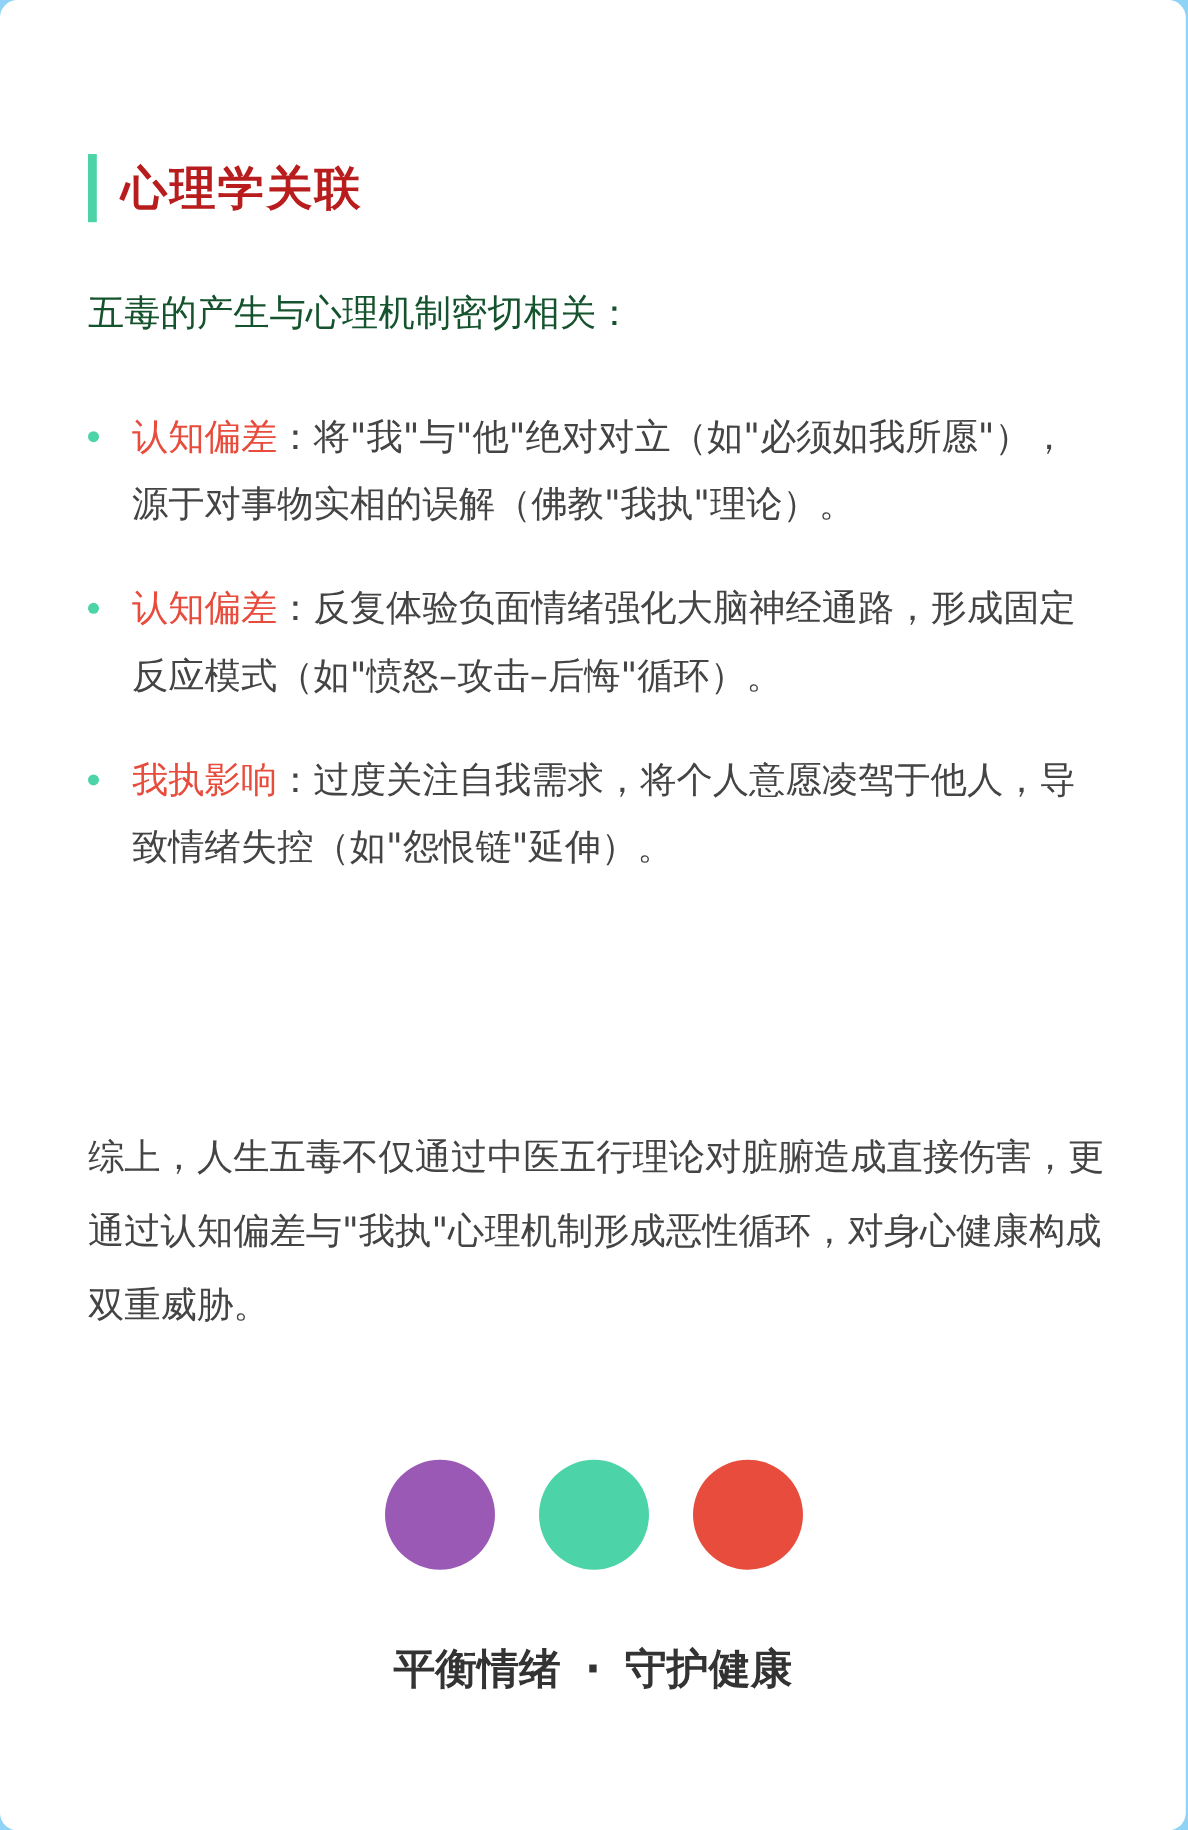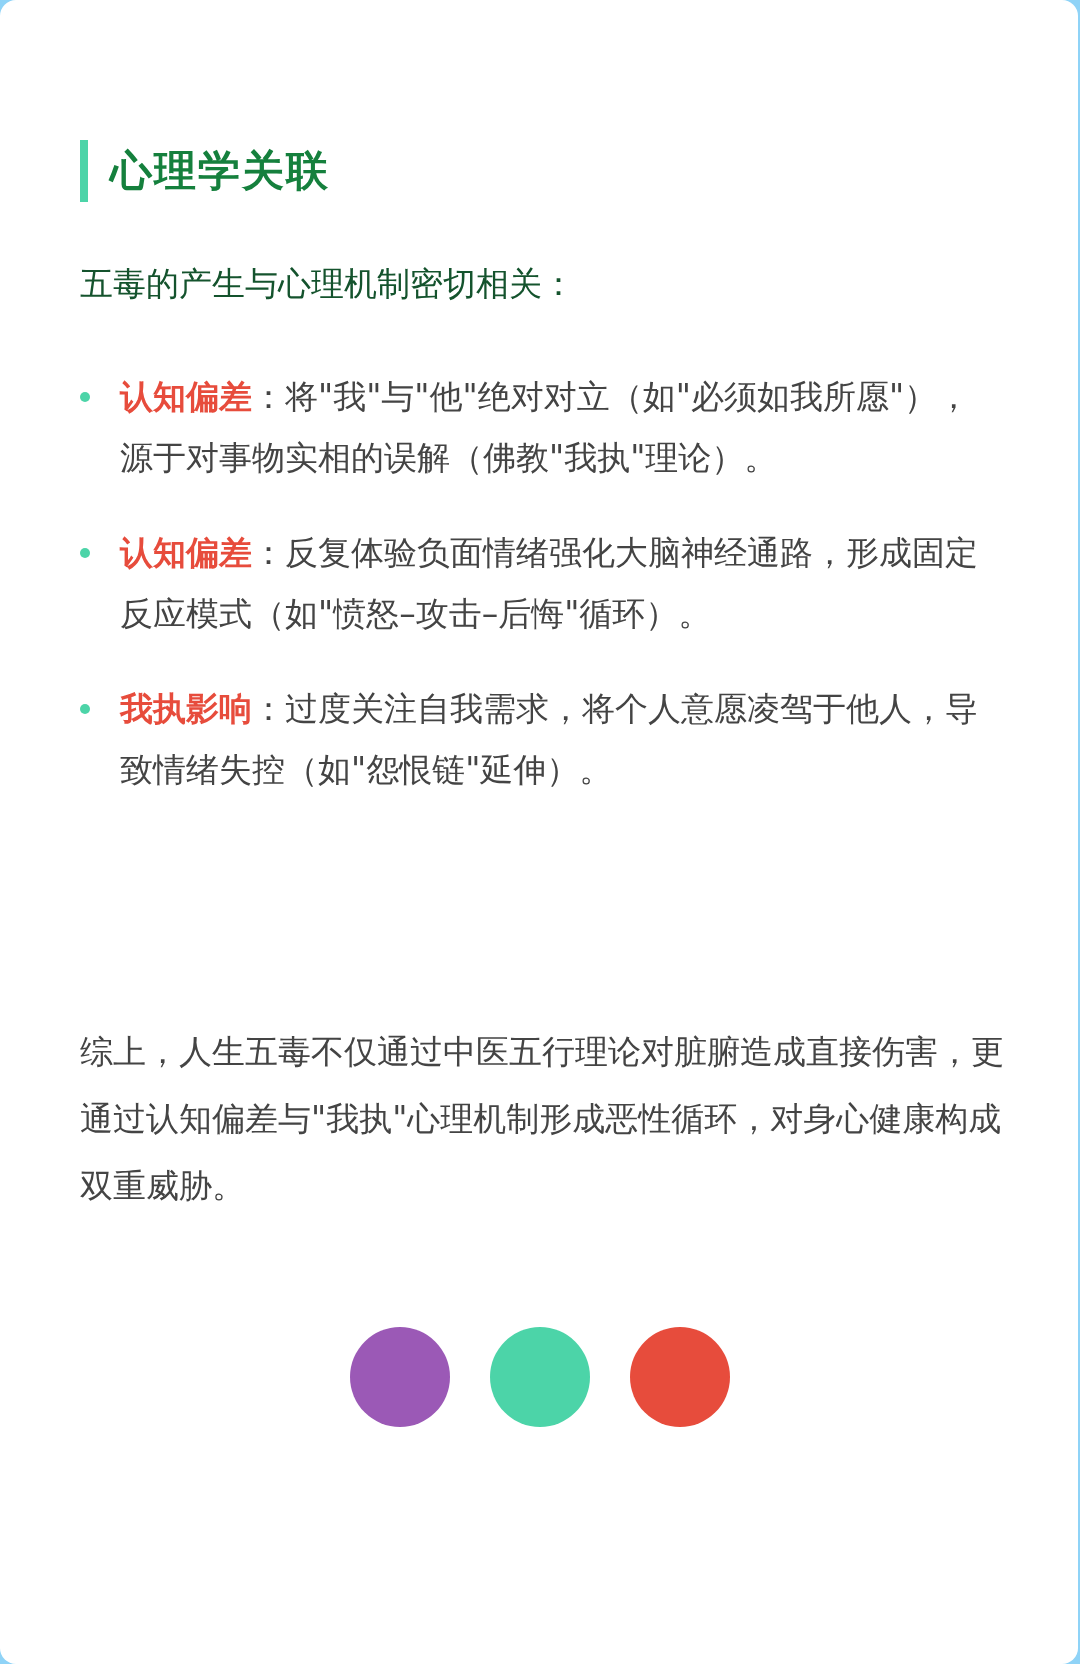--- a/index.html
+++ b/index.html
@@ -31,21 +31,21 @@
     }
     .accent-bar {
       width: 8px;
       height: 62px;
       background: #4cd4a8;
       margin-right: 22px;
     }
     .section-title {
       font-size: 42px;
       font-weight: bold;
-      color: #15803d;
+      color: #b91c1c;
       letter-spacing: 2px;
       line-height: 62px;
     }
     .intro {
       position: absolute;
       left: 80px;
       top: 258px;
       font-size: 33px;
       color: #14532d;
       line-height: 52px;
@@ -69,21 +69,21 @@
       position: absolute;
       left: 0;
       top: 26px;
       width: 10px;
       height: 10px;
       border-radius: 50%;
       background: #4cd4a8;
     }
     .bullet-term {
       color: #e74c3c;
-      font-weight: bold;
+      font-weight: normal;
     }
     .bullet-sep {
       color: #444444;
     }
     .summary {
       position: absolute;
       left: 80px;
       top: 1018px;
       width: 930px;
       font-size: 33px;
@@ -146,14 +146,17 @@
   </ul>
 
   <p class="summary">综上，人生五毒不仅通过中医五行理论对脏腑造成直接伤害，更通过认知偏差与"我执"心理机制形成恶性循环，对身心健康构成双重威胁。</p>
 
   <div class="dots-row">
     <div class="circle" style="background:#9b59b6;"></div>
     <div class="circle" style="background:#4cd4a8;"></div>
     <div class="circle" style="background:#e74c3c;"></div>
   </div>
 
+  <div class="tagline">
+    <span>平衡情绪</span><span class="sep">·</span><span>守护健康</span>
+  </div>
 
 </div>
 
 </body></html>

